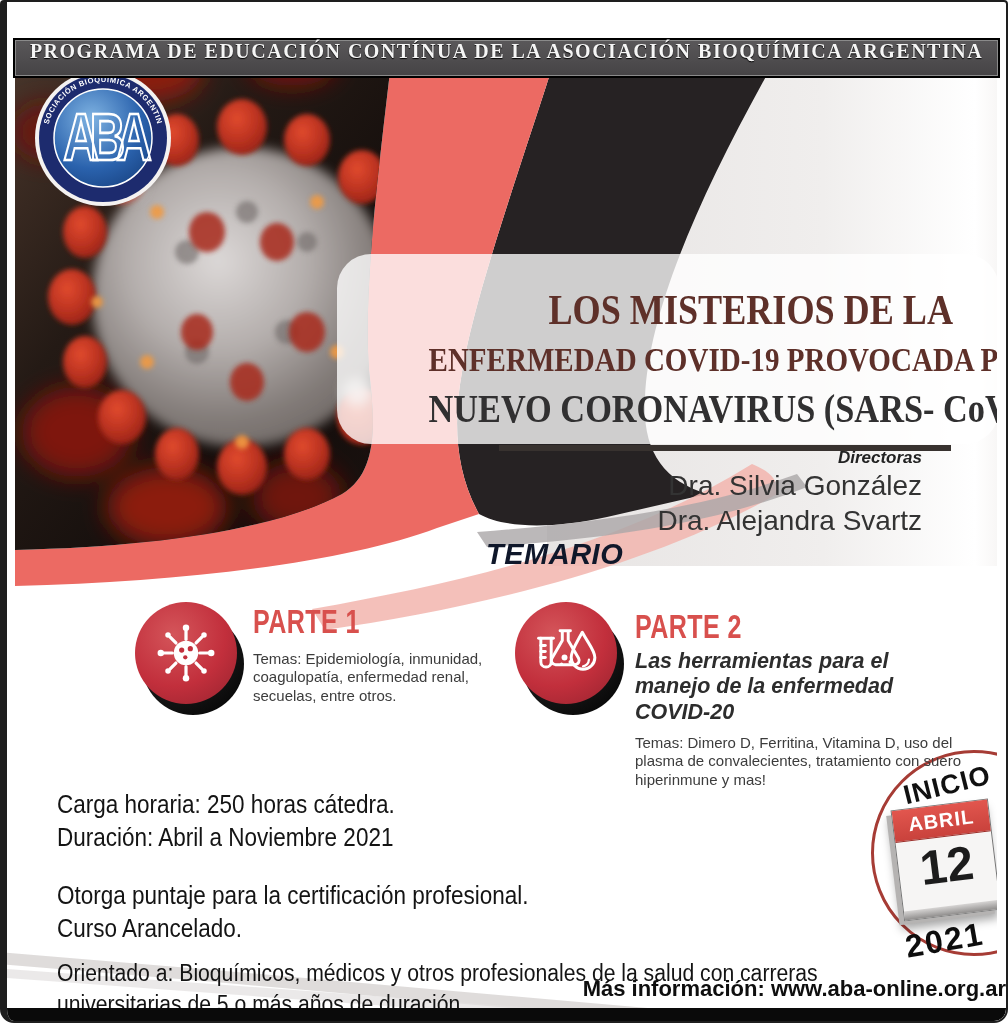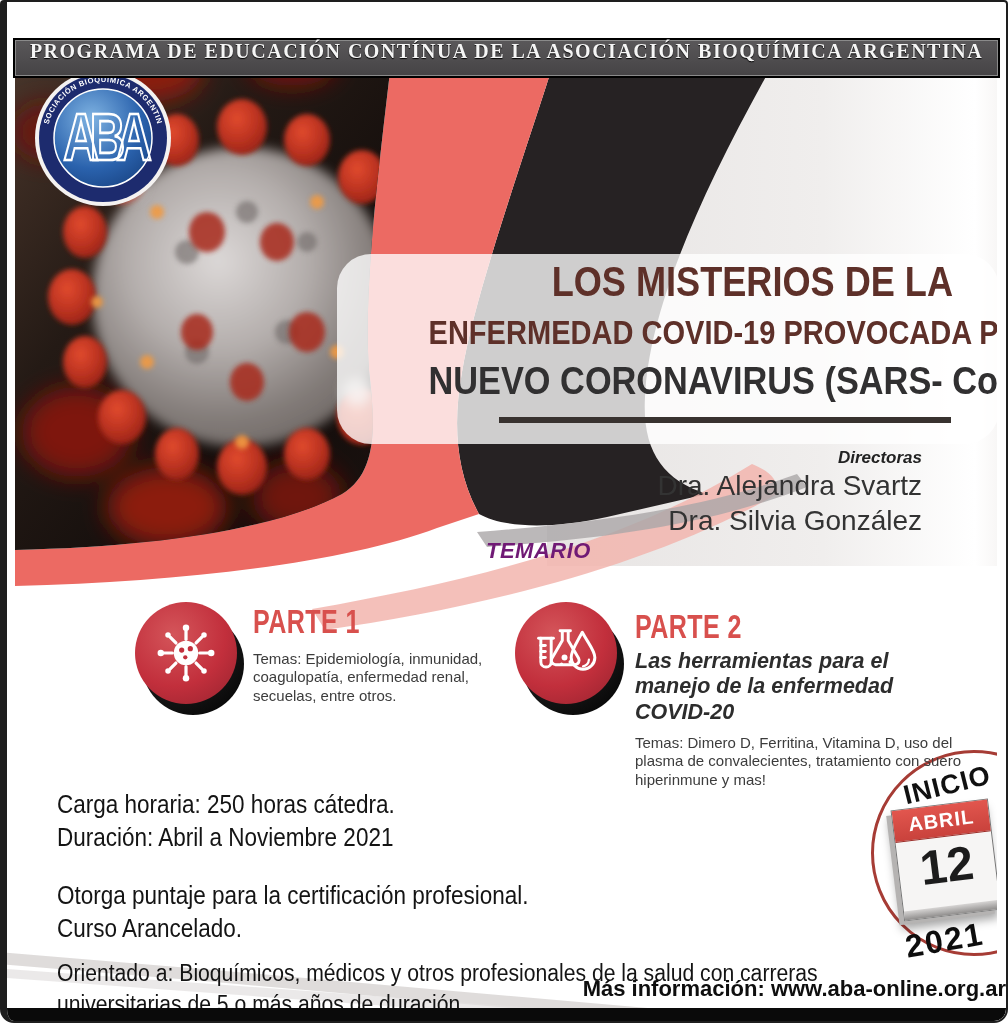--- a/index.html
+++ b/index.html
@@ -23,34 +23,34 @@
     font-family:"Liberation Serif","DejaVu Serif",serif;
     font-weight:bold; font-size:20px; letter-spacing:1.5px; color:#f5f5f5;
     text-shadow:0 1px 1px #000;
     white-space:nowrap;
   }
 
   
   .title-box{
     position:absolute; left:330px; top:252px; width:662px; height:190px; z-index:2;
     background:rgba(255,255,255,.78); border-radius:34px;
-    box-sizing:border-box; padding:4px 46px 0 20px; text-align:right;
+    box-sizing:border-box; padding:32px 46px 0 20px; text-align:right;font-family:Liberation Serif, serif;
   }
   .title-l1{font-size:42px; font-weight:800; color:#5e3029; transform:scaleX(.86); transform-origin:right center; white-space:nowrap;}
   .title-l2{font-size:33px; font-weight:800; color:#5e3029; margin-top:8px; transform:scaleX(.88); transform-origin:right center; white-space:nowrap;}
   .title-l3{font-size:39px; font-weight:800; color:#313031; margin-top:7px; transform:scaleX(.88); transform-origin:right center; white-space:nowrap;}
   .title-rule{margin:14px 2px 0 auto; width:452px; height:6px; background:#38322f;}
 
   
   .directors{position:absolute; right:84px; top:446px; z-index:4; text-align:right; color:#3a3a3a;}
   .directors .head{font-size:17px; font-weight:bold; font-style:italic; color:#222;}
   .directors .name{font-size:28px; line-height:1.25; color:#333;}
 
   .temario{position:absolute; left:479px; top:536px; z-index:4;
-    font-size:22px; font-weight:bold; font-style:italic; color:#701a75; letter-spacing:.5px;}
+    font-size:29px; font-weight:bold; font-style:italic; color:#0f172a; letter-spacing:.5px;}
 
   
   .part-btn{position:absolute; width:102px; height:102px; z-index:4;}
   .part-btn .shadow{position:absolute; left:7px; top:11px; width:102px; height:102px; border-radius:50%;
     background:radial-gradient(circle at 30% 25%, #555 0%, #161616 55%, #000 100%);}
   .part-btn .face{position:absolute; left:0; top:0; width:102px; height:102px; border-radius:50%;
     background:radial-gradient(circle at 38% 32%, #d4555a 0%, #c22f3c 55%, #95222e 100%);
     display:flex; align-items:center; justify-content:center;}
   .part-text{position:absolute; z-index:4;margin-top:13px;}
   .part-label{font-size:33px; font-weight:800; color:#d8504d; transform:scaleX(.76); transform-origin:left center; letter-spacing:.5px;}
@@ -226,22 +226,22 @@
 
   <div class="title-box">
     <div class="title-l1">LOS MISTERIOS DE LA</div>
     <div class="title-l2">ENFERMEDAD COVID-19 PROVOCADA POR EL</div>
     <div class="title-l3">NUEVO CORONAVIRUS (SARS- CoV-2)</div>
     <div class="title-rule"></div>
   </div>
 
   <div class="directors">
     <div class="head">Directoras</div>
+    <div class="name">Dra. Silvia González</div>
     <div class="name">Dra. Alejandra Svartz</div>
-    <div class="name">Dra. Silvia González</div>
   </div>
 
   <div class="temario">TEMARIO</div>
 
   <div class="part-btn" style="left:128px; top:600px;">
     <div class="shadow"></div>
     <div class="face">
       <svg width="72" height="72" viewBox="-50 -50 100 100">
         <g stroke="#fff" stroke-width="4.5" stroke-linecap="round">
           <line x1="19" y1="0" x2="31" y2="0"></line>

